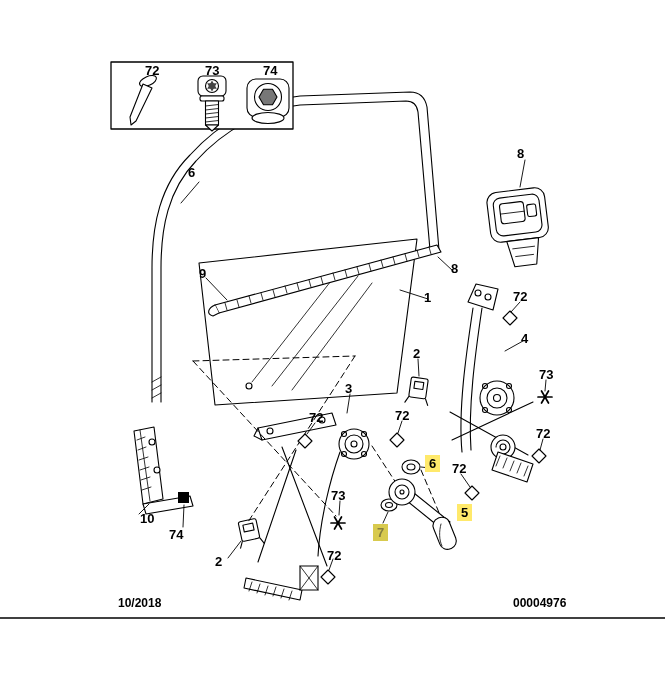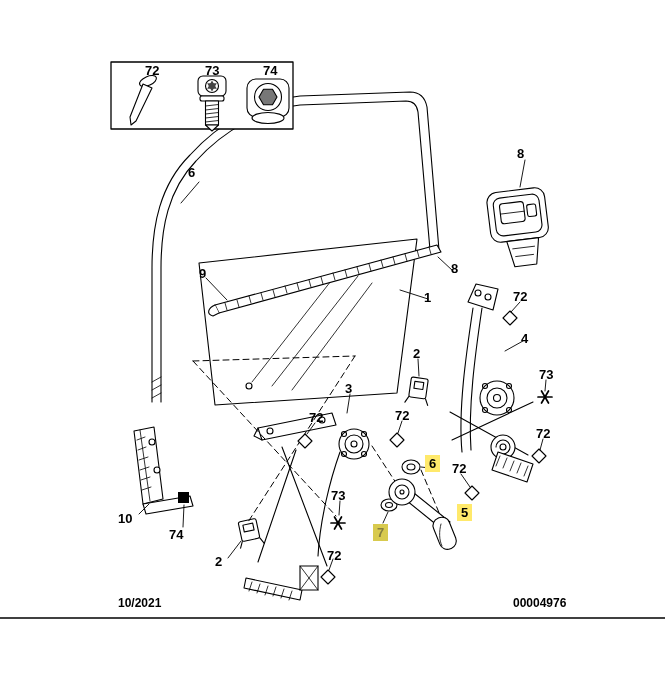--- a/index.html
+++ b/index.html
@@ -244,21 +244,21 @@
 <span class="lbl" style="left:395px;top:409px">72</span>
 <span class="lbl" style="left:345px;top:382px">3</span>
 <span class="lbl" style="left:309px;top:411px">72</span>
 <span class="lbl" style="left:539px;top:368px">73</span>
 <span class="lbl" style="left:536px;top:427px">72</span>
 <span class="lbl" style="left:452px;top:462px">72</span>
 <span class="lbl hl" style="left:425px;top:455px">6</span>
 <span class="lbl hl" style="left:457px;top:504px">5</span>
 <span class="lbl hl-dim" style="left:373px;top:524px">7</span>
 <span class="lbl" style="left:331px;top:489px">73</span>
-<span class="lbl" style="left:118px;top:512px">10</span>
+<span class="lbl" style="left:140px;top:512px">10</span>
 <span class="lbl" style="left:169px;top:528px">74</span>
 <span class="lbl" style="left:215px;top:555px">2</span>
 <span class="lbl" style="left:327px;top:549px">72</span>
 
-<span class="footer-text" style="left:118px;top:597px">10/2021</span>
+<span class="footer-text" style="left:118px;top:597px">10/2018</span>
 <span class="footer-text" style="left:513px;top:597px">00004976</span>
 
 </div>
 
 </body></html>

